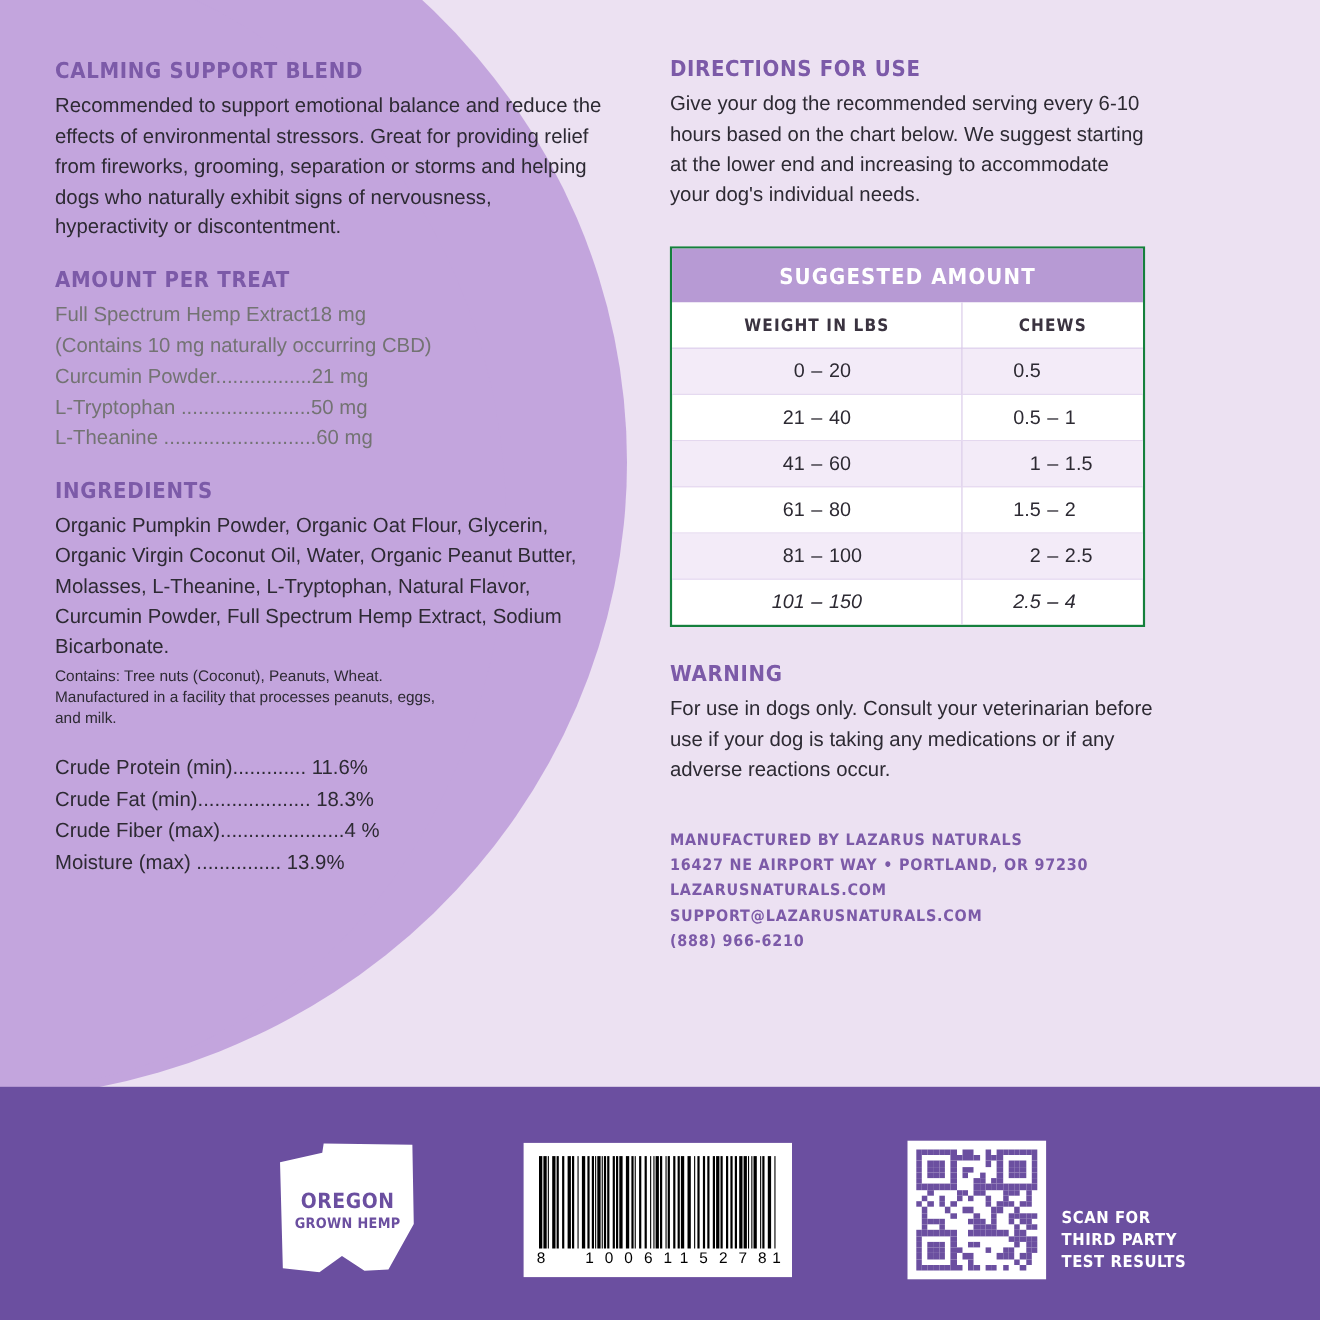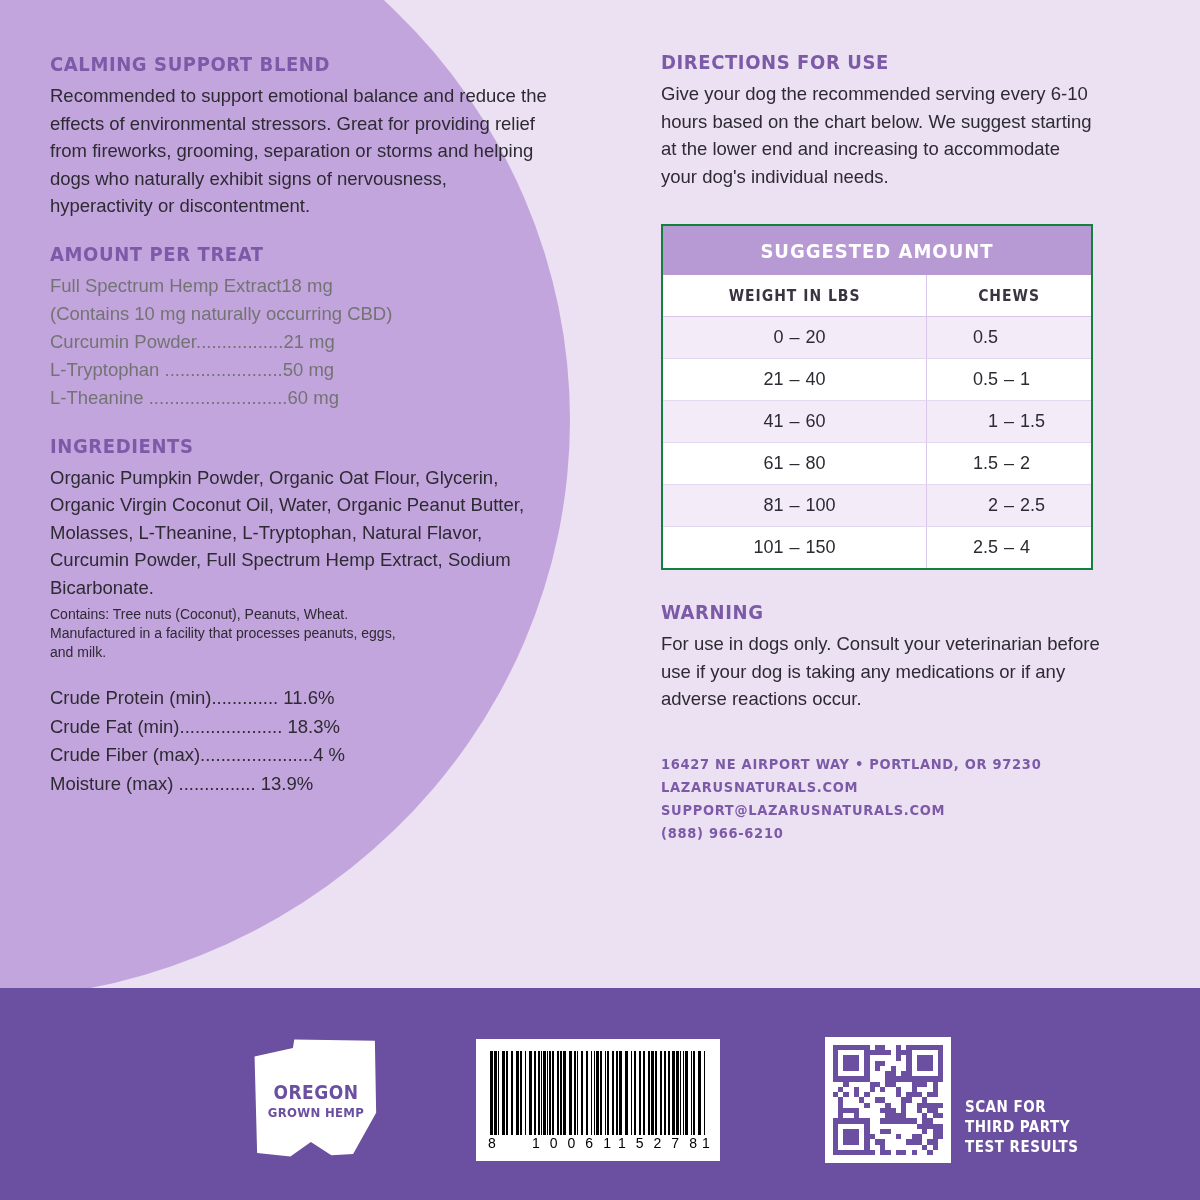--- a/index.html
+++ b/index.html
@@ -44,21 +44,21 @@
     inset: 0;
   }
   .col-left {
     position: absolute;
     left: 50px;
     top: 52px;
     width: 500px;
   }
   .col-right {
     position: absolute;
-    left: 661px;
+    left: 609px;
     top: 50px;
     width: 440px;
   }
   h2.head {
     font-family: "DejaVu Sans Condensed", "Liberation Sans", sans-serif;
     font-size: 20px;
     letter-spacing: 0.6px;
     color: #7c5aa8;
     font-weight: bold;
     margin: 0 0 6px 0;
@@ -123,21 +123,21 @@
   th:first-child { border-right: 1px solid #d8c7e8; }
   td {
     font-size: 18px;
     color: #2d2a33;
     text-align: center;
     padding: 10px 0 10px 0;
     border-bottom: 1px solid #e4d8ef;
   }
   td:first-child { border-right: 1px solid #d8c7e8; }
   tr.alt td { background: #f3ebf8; }
-  tr:last-child td { border-bottom: none; }
+  tr:last-child td { border-bottom: none; font-style: italic; }
   .w1 { display:inline-block; width: 34px; text-align: right; }
   .wdash { display:inline-block; width: 22px; text-align: center; }
   .w2 { display:inline-block; width: 34px; text-align: left; }
   .c1 { display:inline-block; width: 30px; text-align: right; }
   .cdash { display:inline-block; width: 22px; text-align: center; }
   .c2 { display:inline-block; width: 30px; text-align: left; }
 
   .warn-block { margin-top: 30px; }
   .mfg {
     margin-top: 40px;
@@ -325,20 +325,21 @@
           </tbody>
         </table>
       </div>
 
       <div class="warn-block">
         <h2 class="head">WARNING</h2>
         <p class="body">For use in dogs only. Consult your veterinarian before use if your dog is taking any medications or if any adverse reactions occur.</p>
       </div>
 
       <div class="mfg">
+        <div>MANUFACTURED BY LAZARUS NATURALS</div>
         <div>16427 NE AIRPORT WAY • PORTLAND, OR 97230</div>
         <div>LAZARUSNATURALS.COM</div>
         <div>SUPPORT@LAZARUSNATURALS.COM</div>
         <div>(888) 966-6210</div>
       </div>
     </div>
 
     <div class="footer"></div>
 
     <div class="oregon">

